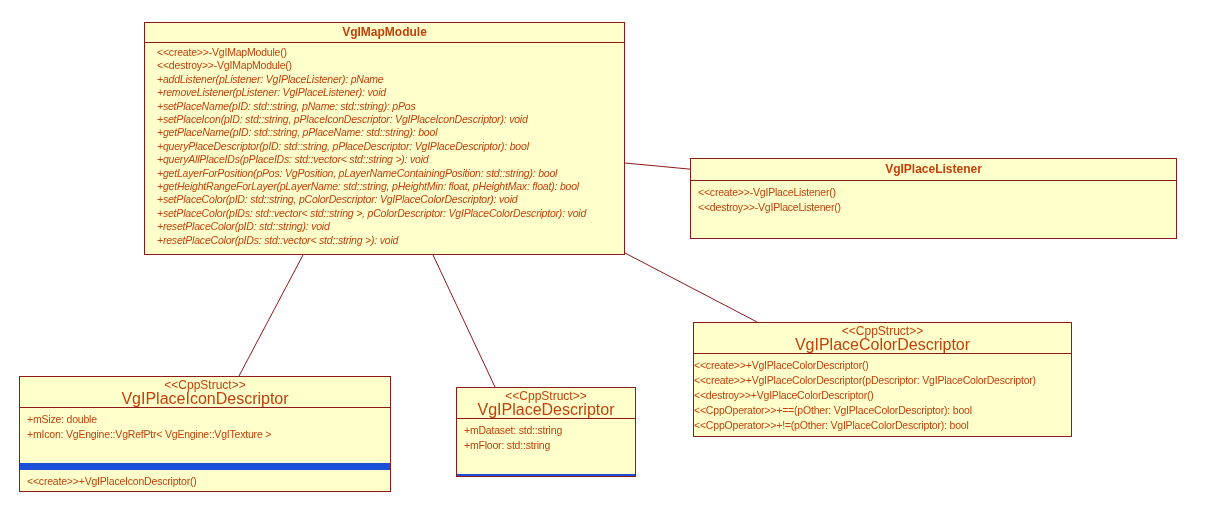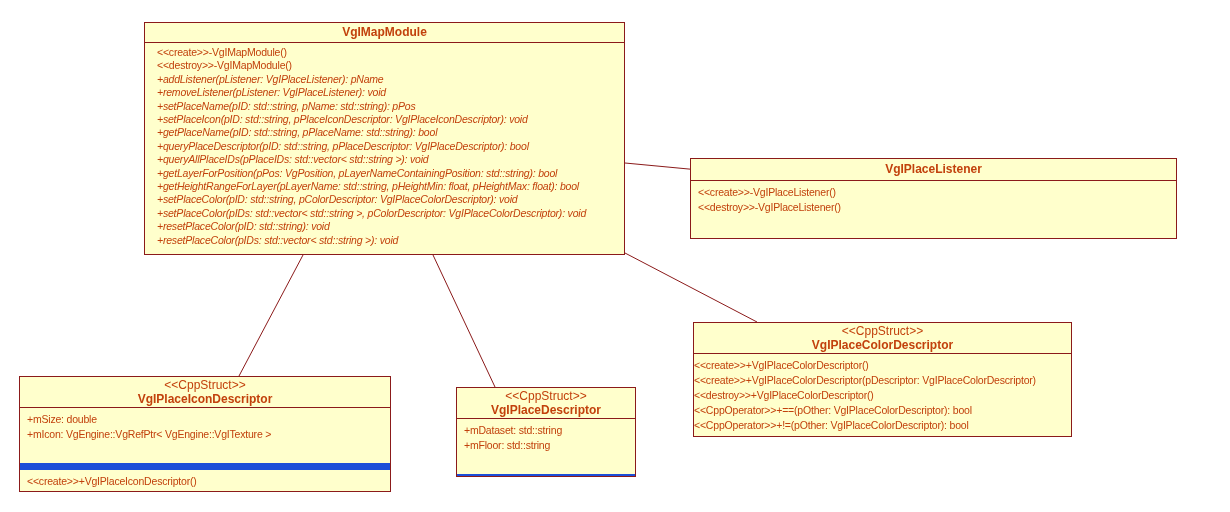--- a/index.html
+++ b/index.html
@@ -9,21 +9,21 @@
   }
   .connectors{position:absolute;left:0;top:0;width:1230px;height:512px;}
   .cls{
     position:absolute;background:#ffffcc;border:1px solid #8b1a1a;
     box-sizing:border-box;overflow:hidden;
   }
   .hdr{border-bottom:1px solid #8b1a1a;text-align:center;}
   .hdr1 .title{font-size:12px;font-weight:bold;line-height:19px;}
   .hdr2{padding:2px 0 1px 0;}
   .hdr2 .stereo{font-size:12px;line-height:13px;}
-  .hdr2 .title{font-size:12px;font-weight:bold;line-height:14px;}
+  .hdr2 .title{font-size:16px;font-weight:normal;line-height:14px;}
   .body,.attrs{
     font-size:10.5px;letter-spacing:-0.2px;white-space:nowrap;overflow:hidden;
   }
   .attrs{border-bottom:7px solid #1d4ed8;padding:4px 2px 21px 7px;line-height:15px;}
   .c1 .body{padding:3px 2px 0 12px;line-height:13.4px;}
   .c2 .hdr1 .title{line-height:21px;}
   .c2 .body{padding:4px 2px 0 7px;line-height:14.5px;}
   .c3 .body,.c4 .body{padding:4px 2px 0 7px;line-height:14.5px;}
   .c5 .body{padding:4px 2px 0 0;line-height:15px;}
   .it{font-style:italic;}

